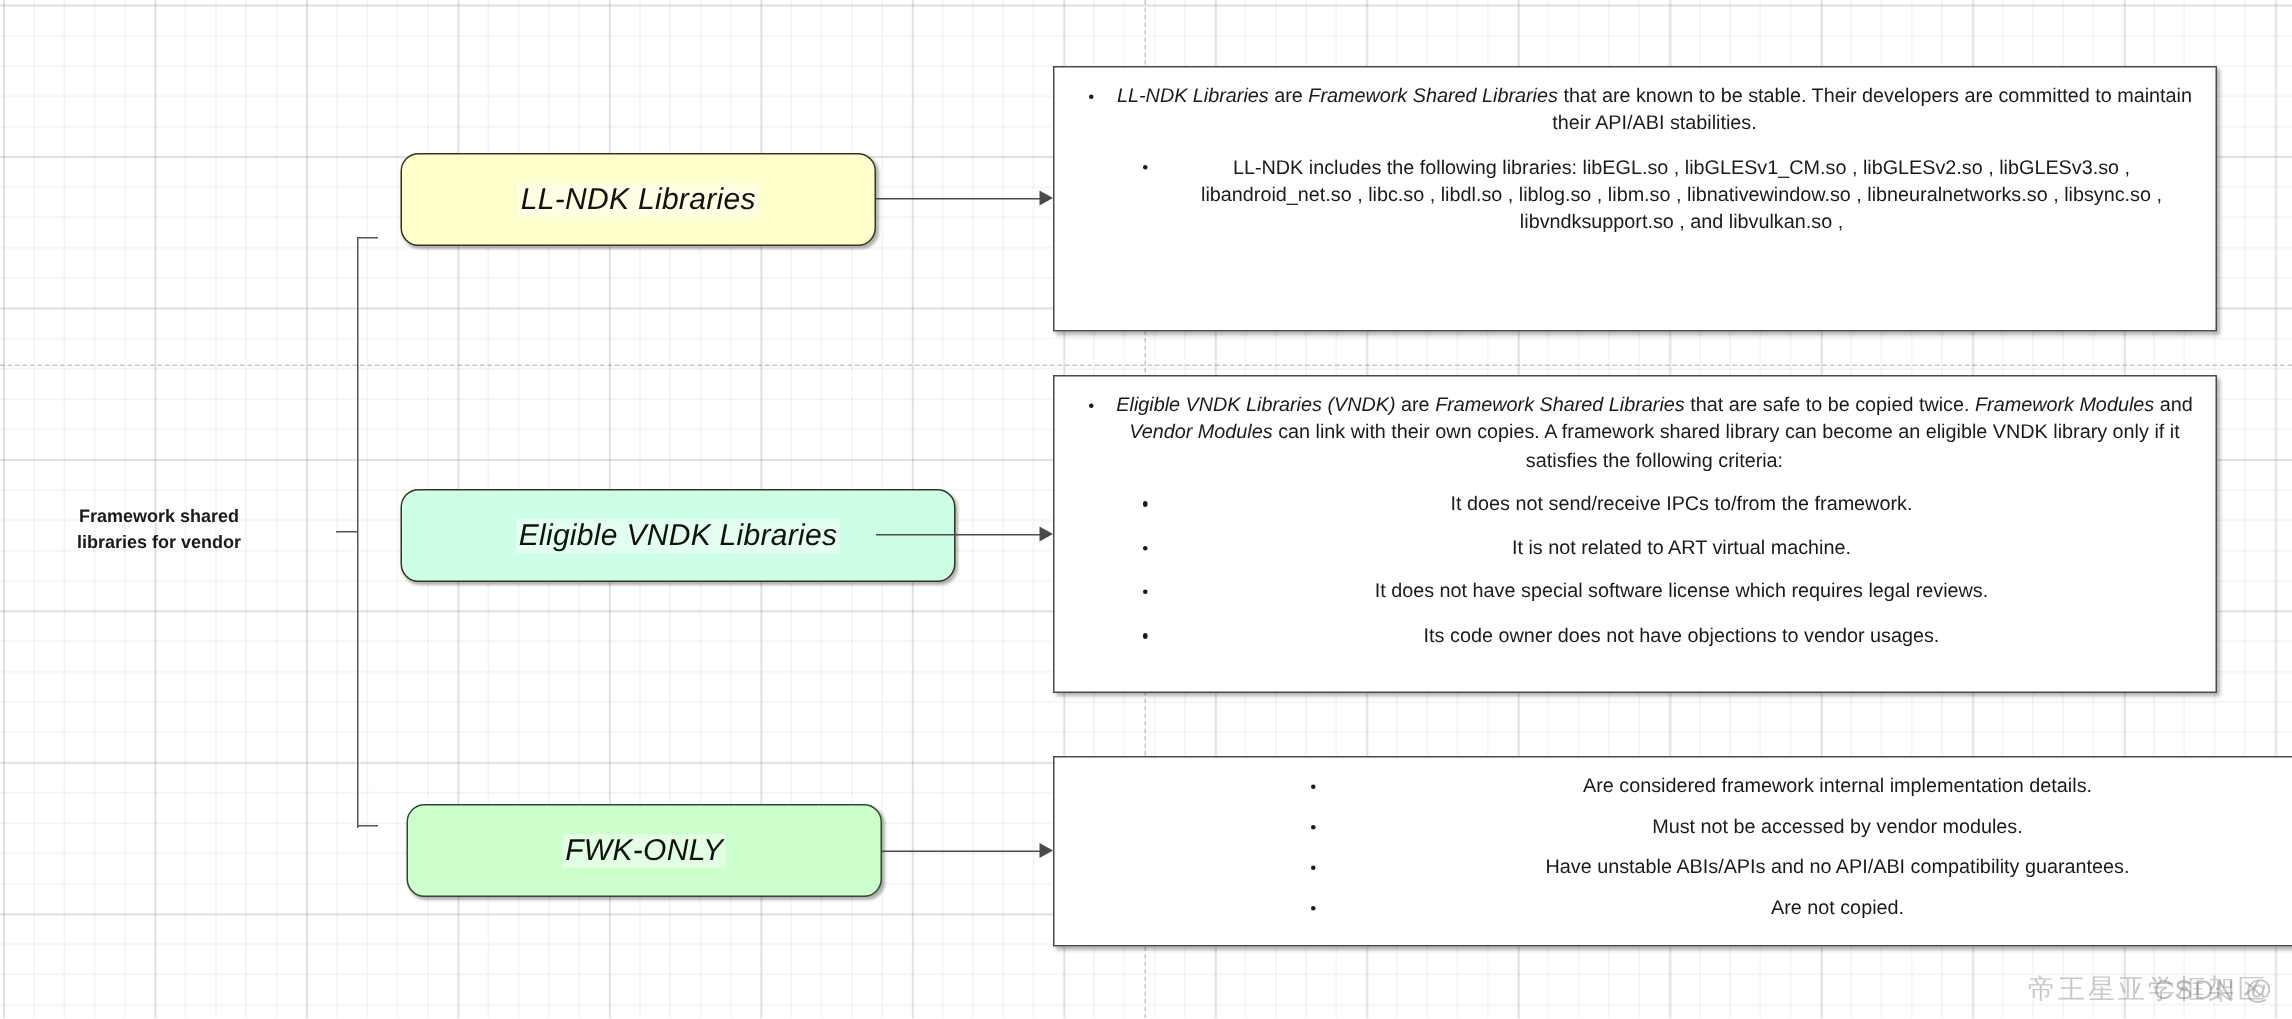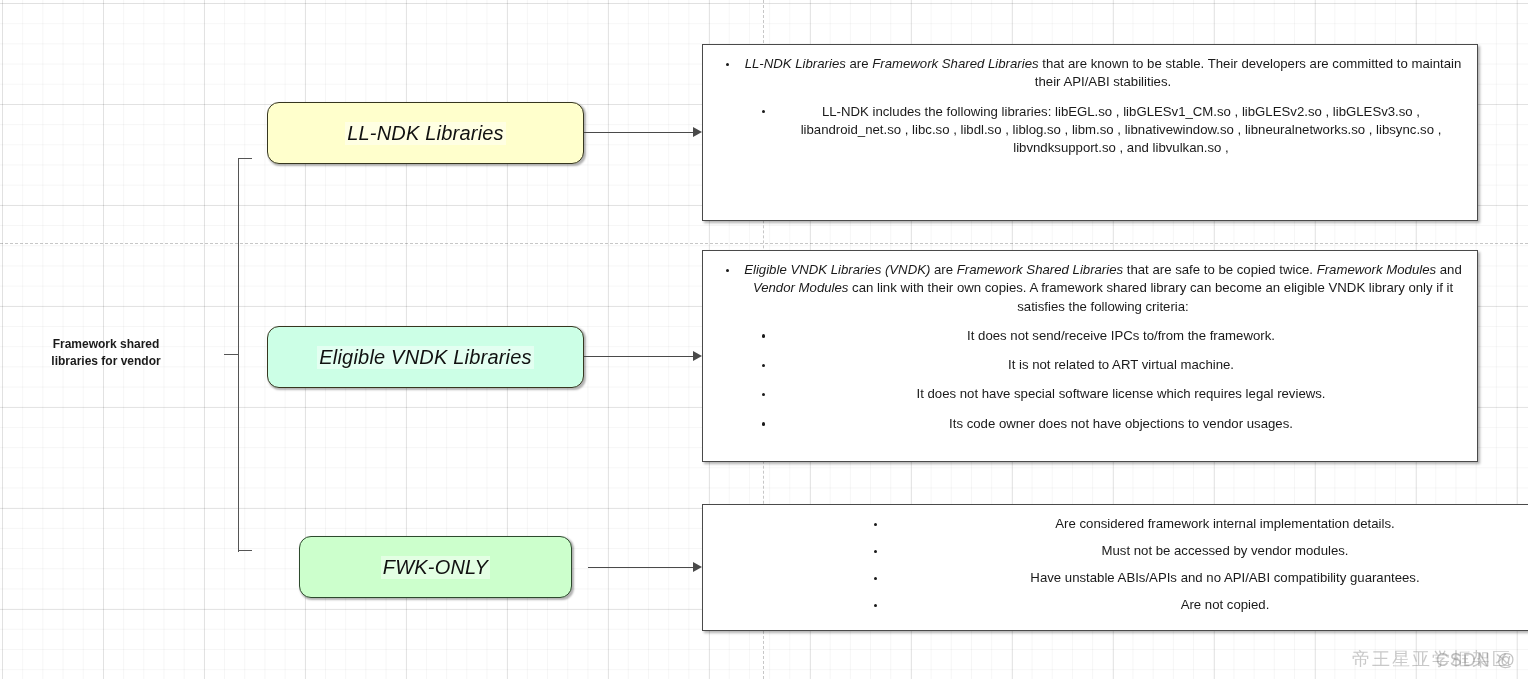--- a/index.html
+++ b/index.html
@@ -55,22 +55,22 @@
     align-items: center;
     justify-content: center;
     font-style: italic;
     font-size: 20px;
     color: #111111;
     box-shadow: 1.5px 1.5px 2px rgba(0,0,0,0.30);
     text-align: center;
     letter-spacing: 0.2px;
   }
   .node-llndk  { left: 267px; top: 102px; width: 317px; height: 62px;  background: #ffffcc; }
-  .node-vndk   { left: 267px; top: 326px; width: 317px; height: 62px;  background: #ccffe6; }
-  .node-fwk    { left: 271px; top: 536px; width: 273px; height: 62px;  background: #ccffcc; border-color:#2d4a2d;margin-left:28px;}
+  .node-vndk   { left: 267px; top: 326px; width: 370px; height: 62px;  background: #ccffe6; }
+  .node-fwk    { left: 271px; top: 536px; width: 317px; height: 62px;  background: #ccffcc; border-color:#2d4a2d;}
 
   .node-label {
     background: rgba(255,255,255,0.45);
     padding: 0 2px;
   }
 
   
   .panel {
     position: absolute;
     box-sizing: border-box;

